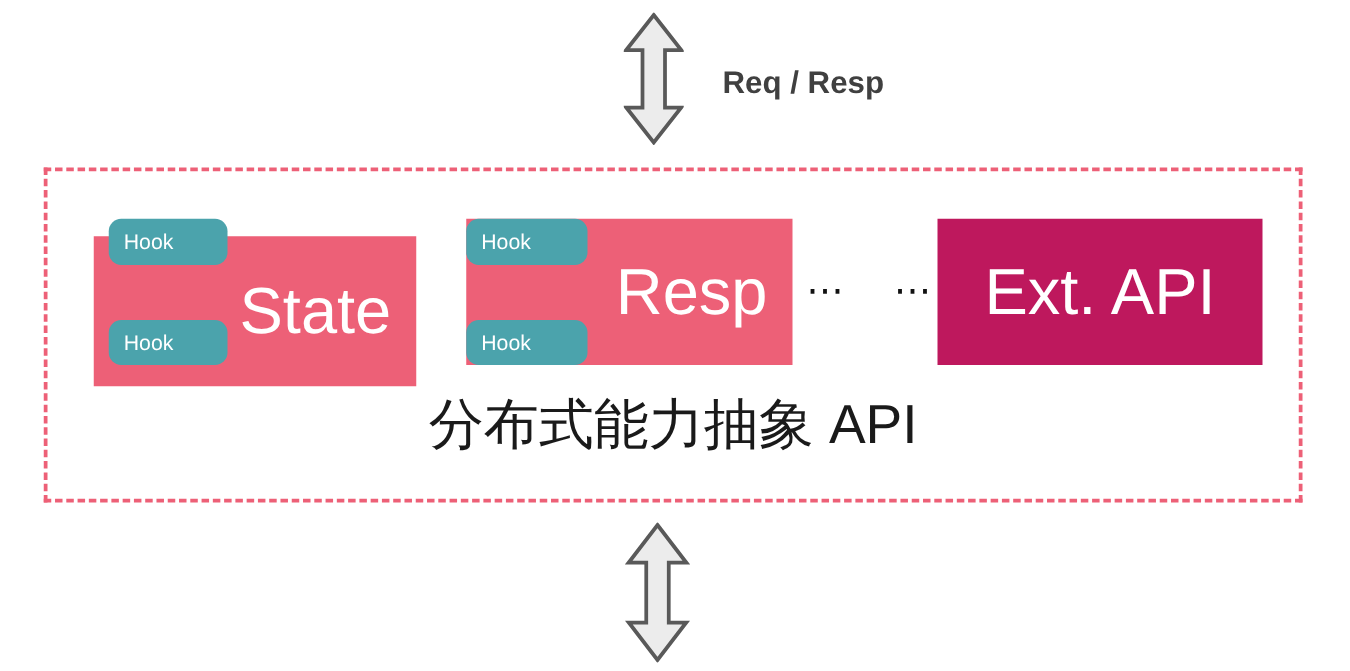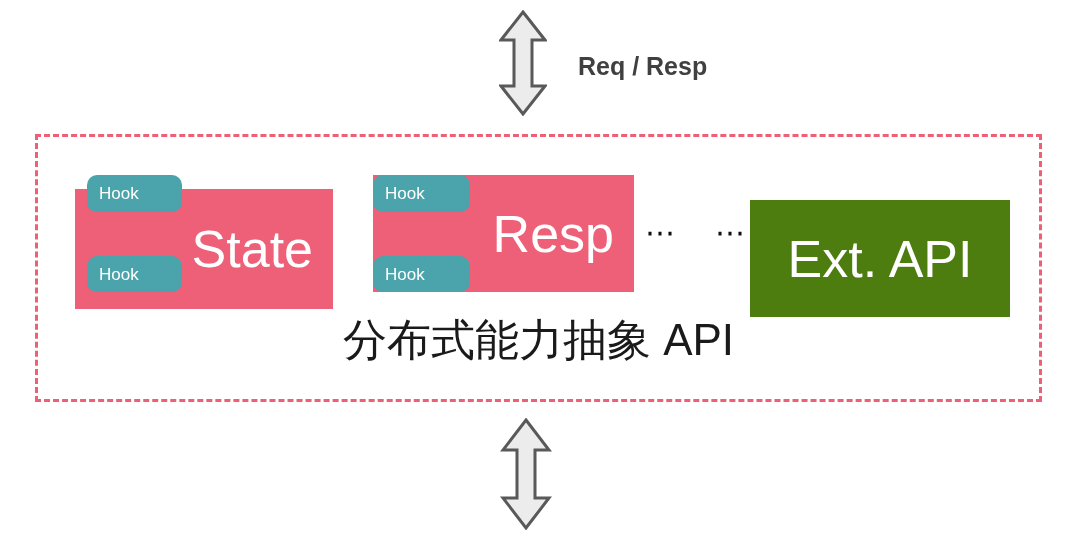--- a/index.html
+++ b/index.html
@@ -58,21 +58,21 @@
     box-sizing: border-box;
     border: 3px dashed #ED6077;
   }
 
   
   .block {
     position: absolute;
     box-sizing: border-box;
   }
   .block-pink { background: #ED6077; }
-  .block-green { background: #4d7c0f; margin-top: 25px; }
+  .block-green { background: #be185d; }
 
   .block-state { left: 75px;  top: 175px; width: 258px; height: 120px; margin-top: 14px; }
   .block-invoc { left: 373px; top: 175px; width: 261px; height: 117px; }
   .block-extapi{ left: 750px; top: 175px; width: 260px; height: 117px; }
 
   .block-title {
     position: absolute;
     right: 20px;
     top: 50%;
     transform: translateY(-50%);

